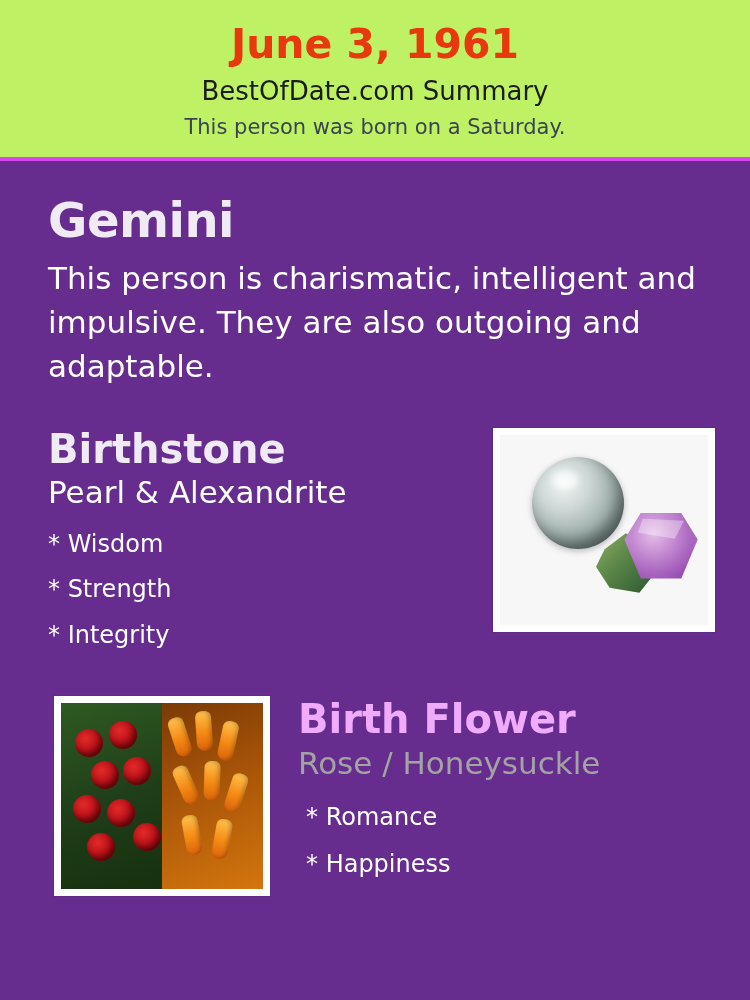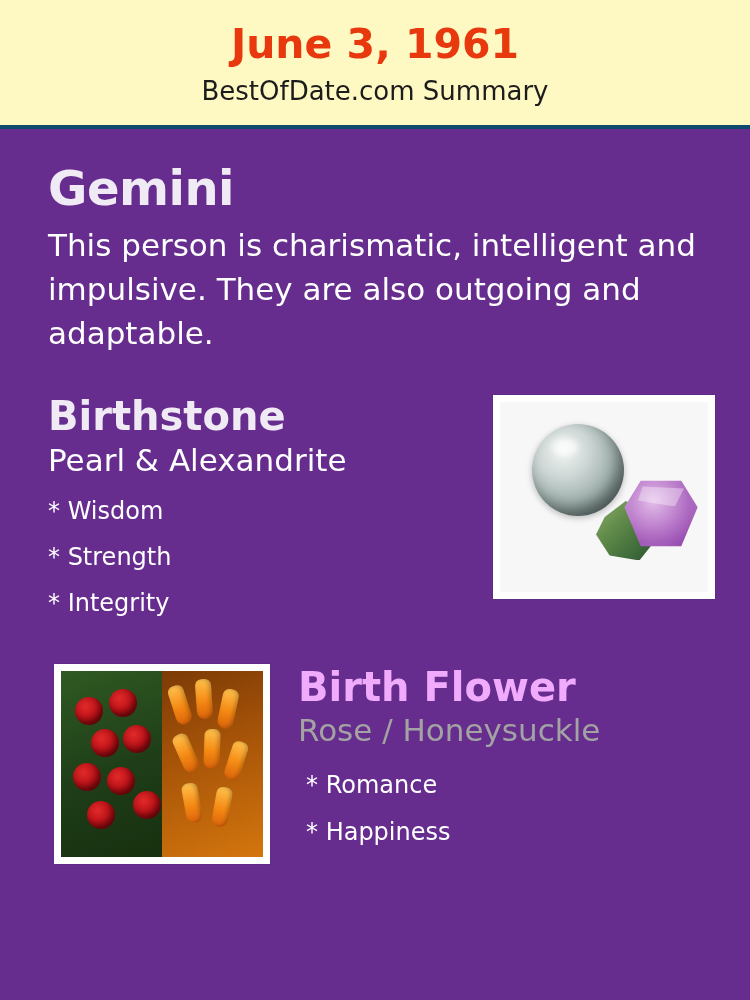--- a/index.html
+++ b/index.html
@@ -14,24 +14,24 @@
     width: 750px;
     height: 1000px;
     position: relative;
     background: #ffffff;
     display: flex;
     flex-direction: column;
   }
 
   
   .header {
-    background: #fef9c3;
+    background: #bef264;
     padding: 22px 20px 16px 20px;
     text-align: center;
-    border-bottom: 4px solid #0c4a6e;
+    border-bottom: 4px solid #d946ef;
   }
   .header-date {
     color: #e8380d;
     font-size: 41px;
     font-weight: bold;
     line-height: 1.12;
     letter-spacing: 0px;
   }
   .header-sub {
     color: #1c1c1c;
@@ -208,20 +208,21 @@
   .flower-bullets .bullet { font-size: 24px; line-height: 1.95; }
 </style>
 </head>
 <body>
 
 <div class="page">
 
   <div class="header">
     <div class="header-date">June 3, 1961</div>
     <div class="header-sub">BestOfDate.com Summary</div>
+    <div class="header-note">This person was born on a Saturday.</div>
   </div>
 
   <div class="body">
 
     <div class="sign-title">Gemini</div>
     <div class="sign-desc">This person is charismatic, intelligent and impulsive. They are also outgoing and adaptable.</div>
 
     <div class="section-stone">
       <div class="stone-text">
         <div class="block-title">Birthstone</div>

